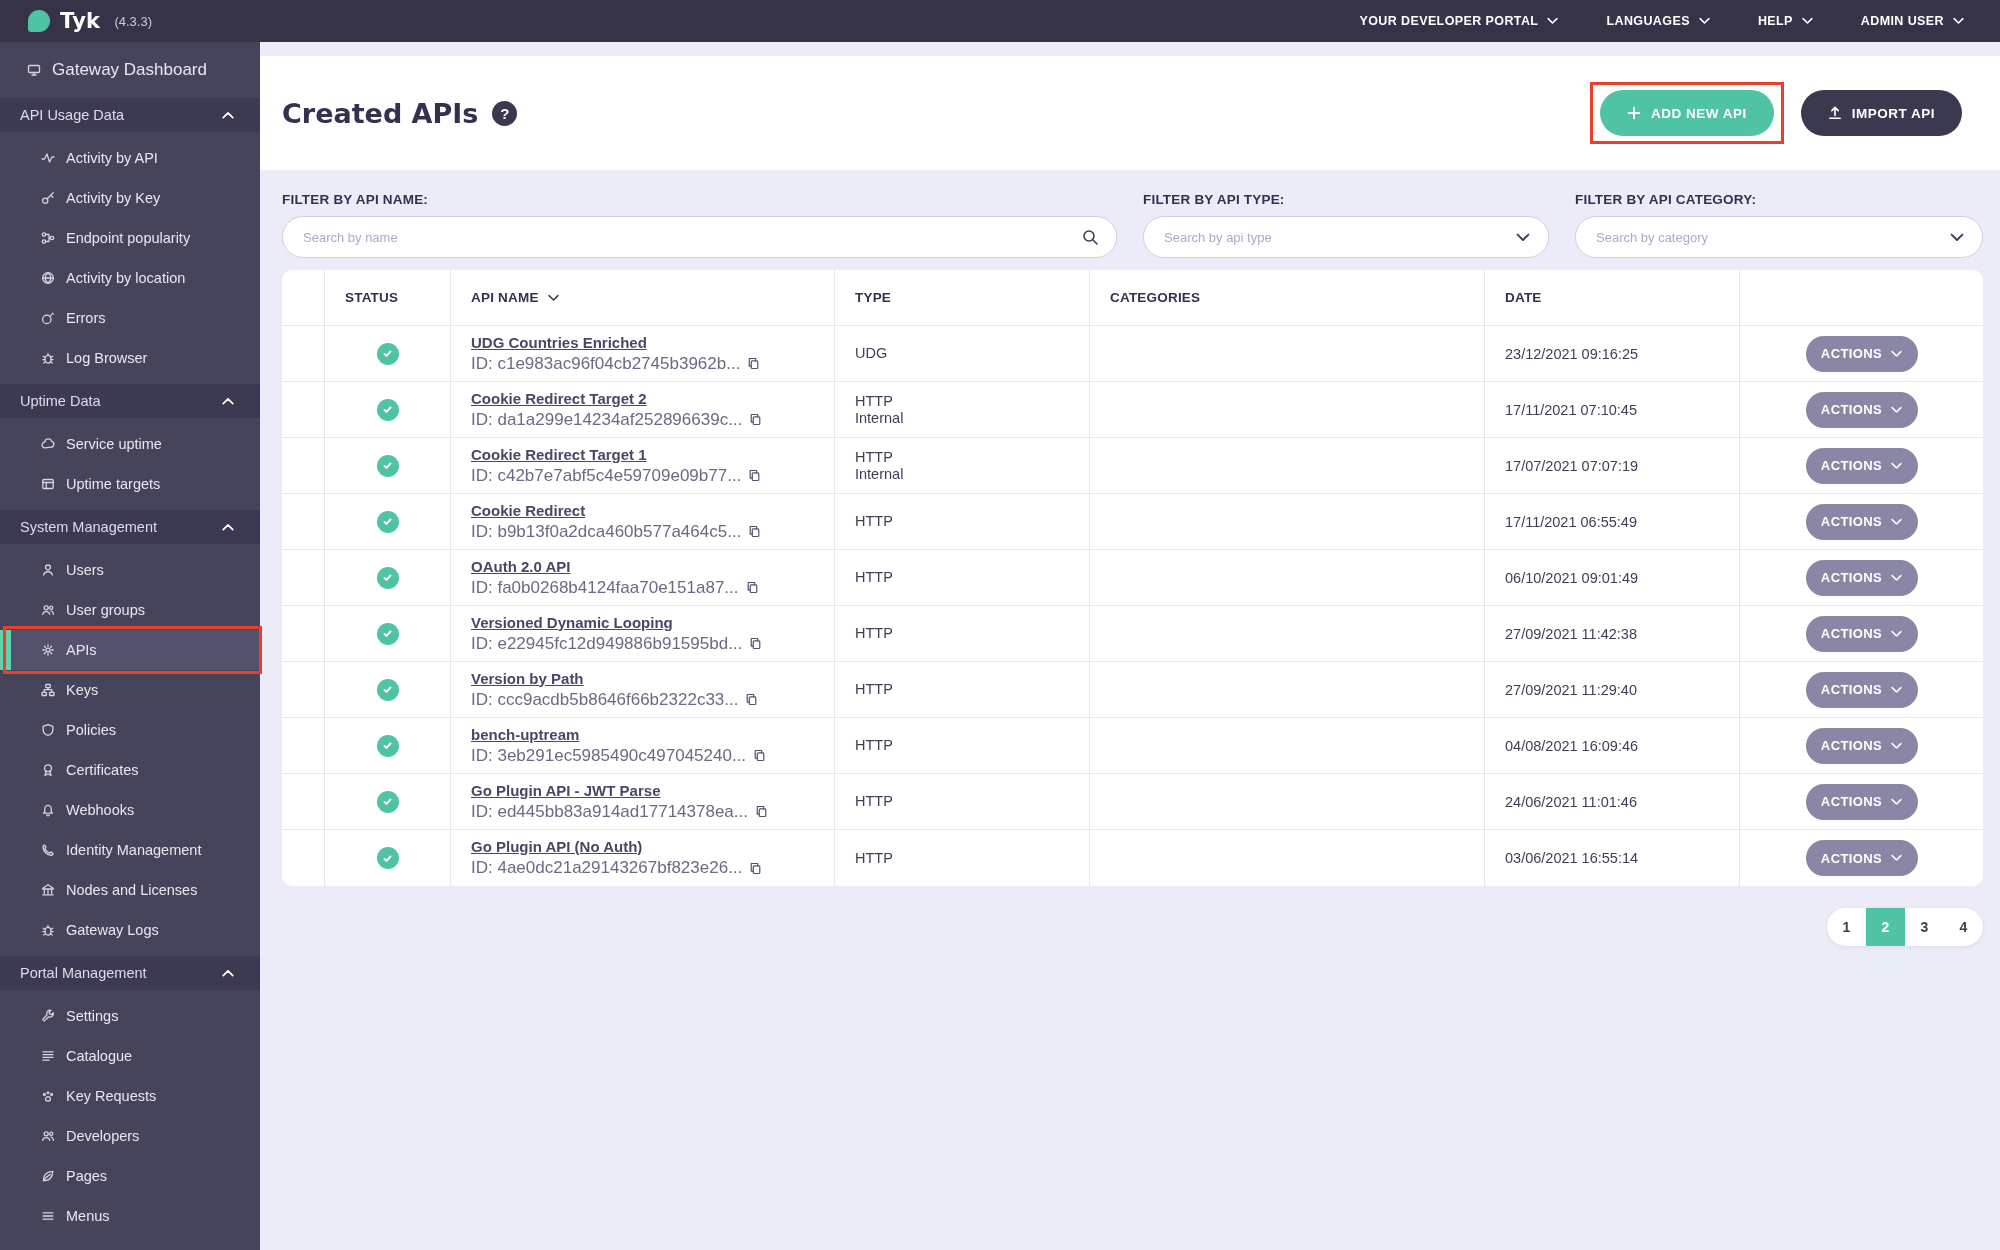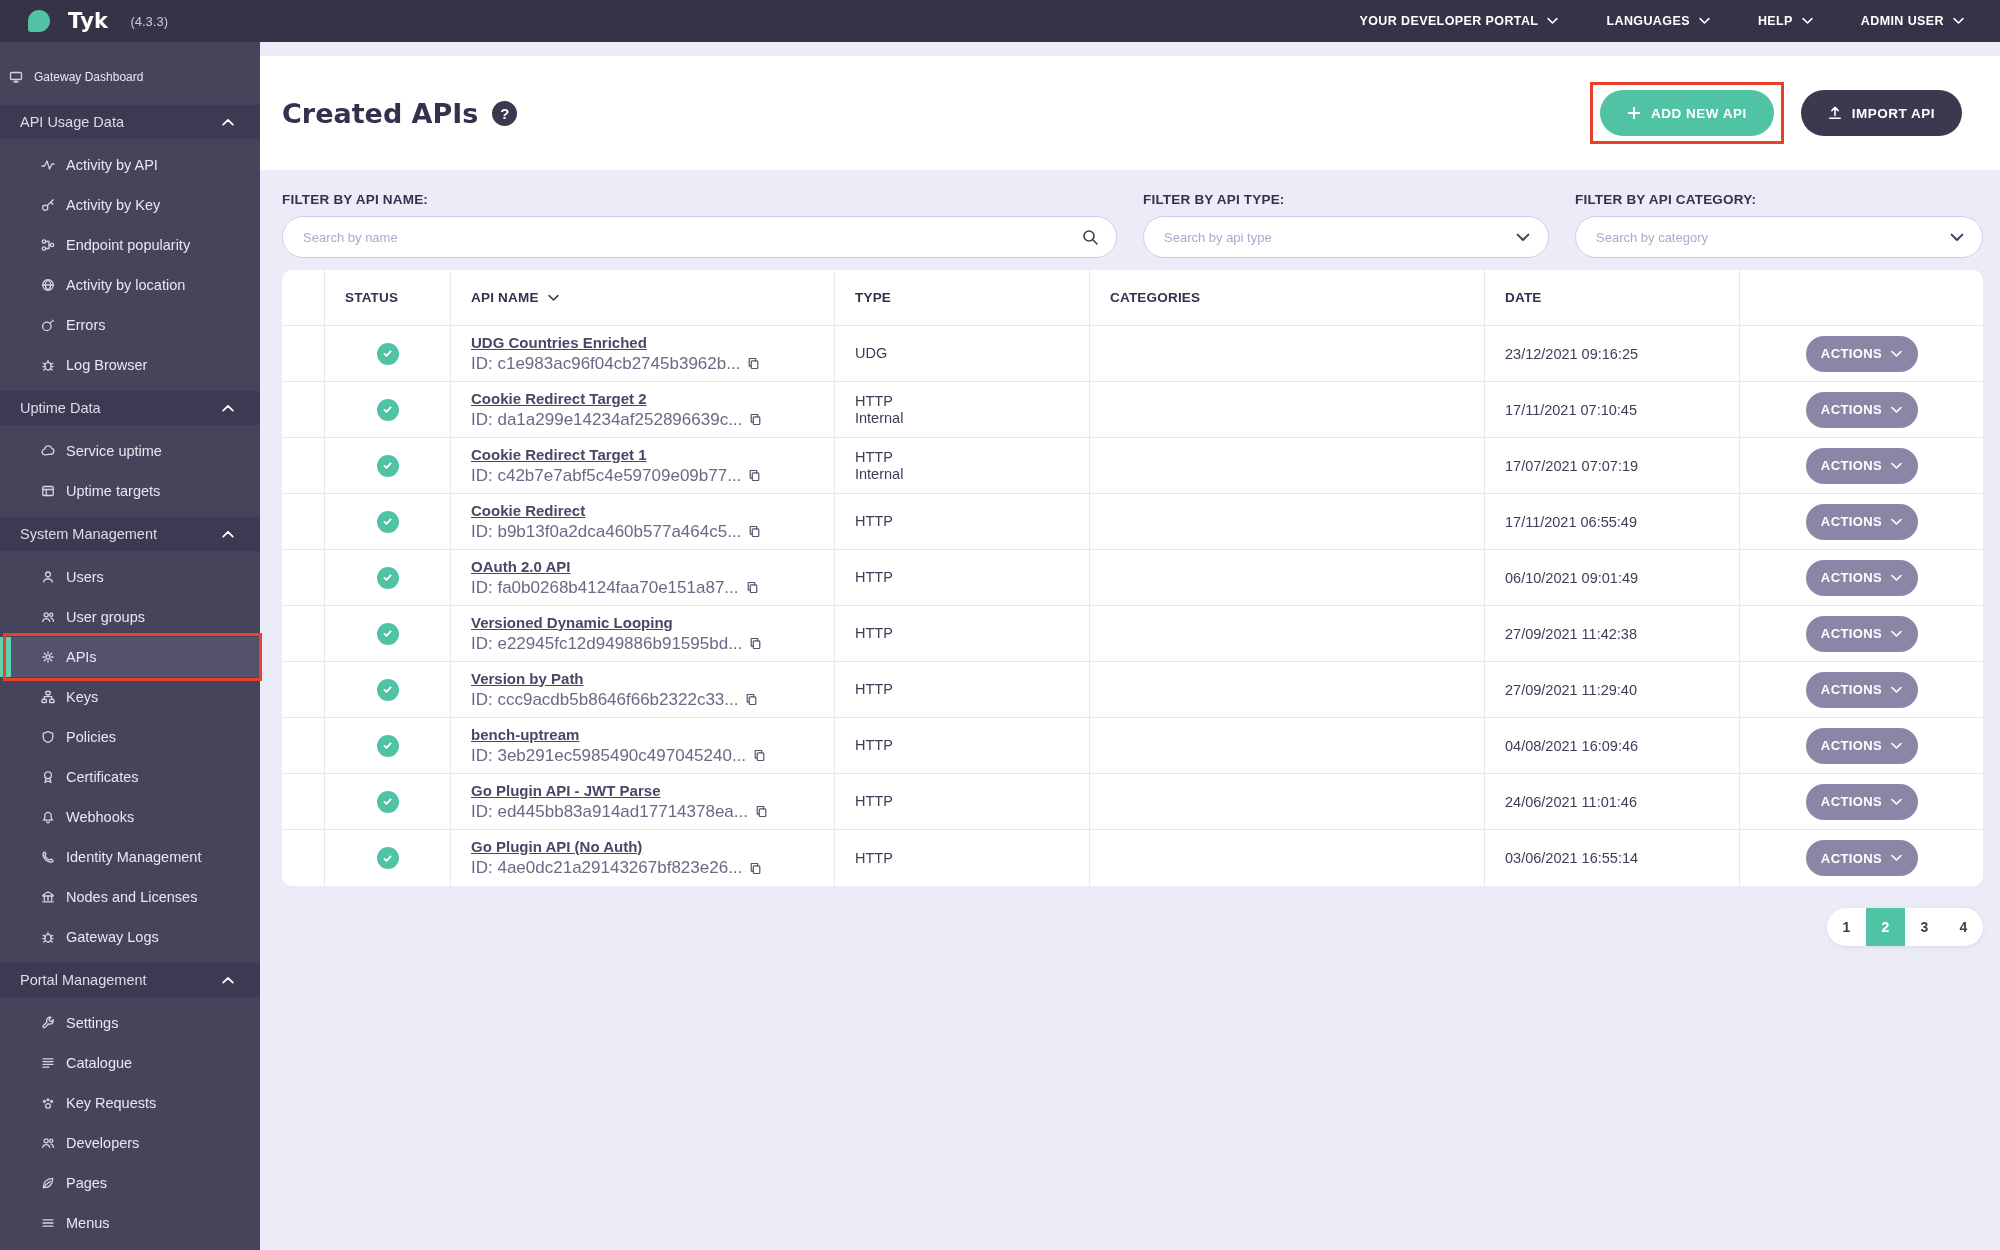--- a/index.html
+++ b/index.html
@@ -3,31 +3,31 @@
 <meta charset="utf-8">
 <style>
   * { margin:0; padding:0; box-sizing:border-box; }
   html,body { width:2000px; height:1250px; overflow:hidden; font-family:"Liberation Sans", sans-serif; background:#EBECF8; }
 
   .ic { display:inline-flex; align-items:center; justify-content:center; }
   .ic svg { width:100%; height:100%; display:block; }
 
   
   .topbar { position:fixed; top:0; left:0; right:0; height:42px; background:#363349; display:flex; align-items:center; justify-content:space-between; padding:0 36px 0 28px; z-index:30; }
-  .brand { display:flex; align-items:center; gap:18px; cursor:pointer; }
+  .brand { display:flex; align-items:center; gap:10px; cursor:pointer; }
   .leaf { width:22px; height:22px; background:#50C3A4; border-radius:50% 50% 50% 3px; }
   .brand-name { color:#fff; font-size:21px; font-weight:bold; letter-spacing:.3px; font-family:"DejaVu Sans", sans-serif; }
   .brand-ver { color:#CBCADC; font-size:13px; margin-left:4px; }
   .topnav { display:flex; align-items:center; gap:48px; }
   .topnav-item { display:flex; align-items:center; gap:9px; color:#fff; font-size:12.5px; font-weight:bold; letter-spacing:.4px; cursor:pointer; }
   .topnav-item .ic { width:11px; height:8px; color:#fff; }
 
   
   .sidebar { position:fixed; top:42px; left:0; bottom:0; width:260px; background:#46445B; color:#E8E7F1; z-index:20; }
-  .side-standalone { height:56px; display:flex; align-items:center; gap:11px; padding-left:9px; font-size:12px; cursor:pointer;margin-top:7px; }
+  .side-standalone { height:56px; display:flex; align-items:center; gap:11px; padding-left:27px; font-size:17px; cursor:pointer; }
   .side-section-head { height:34px; background:#3C3A52; display:flex; align-items:center; justify-content:space-between; padding:0 26px 0 20px; font-size:14.5px; color:#DDDCE9; cursor:pointer; }
   .side-section-head .ic { width:12px; height:8px; color:#fff; }
   .side-group { padding:6px 0; }
   .side-item { position:relative; height:40px; display:flex; align-items:center; gap:11px; padding-left:41px; font-size:14.5px; cursor:pointer; }
   .side-item .ic, .side-standalone .ic { width:14px; height:14px; color:#D4D3E2; flex:0 0 14px; }
   .side-item.selected { background:#53516B; }
   .sel-bar { position:absolute; left:0; top:0; bottom:0; width:11px; background:#5FD3AE; }
   .annotation-box { position:absolute; border:3px solid #E8402D; pointer-events:none; }
   .annotation-sidebar { left:3px; right:-2px; top:-4px; bottom:-4px; }
 

